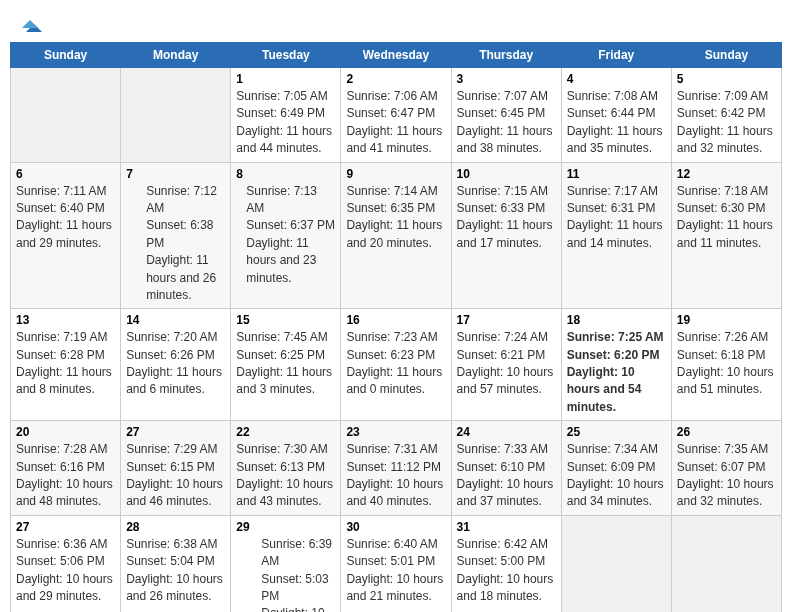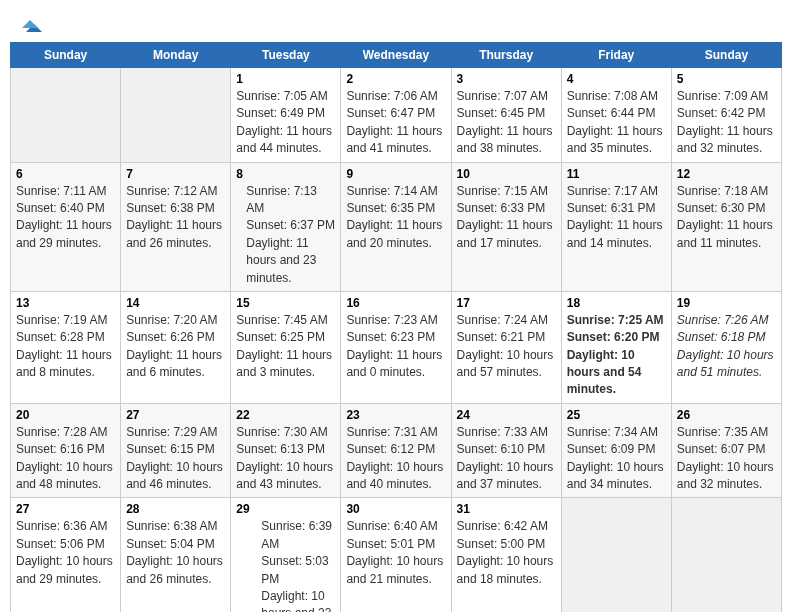--- a/index.html
+++ b/index.html
@@ -154,21 +154,21 @@
       </tr>
       <tr>
         <td>
           <span class="day-number">6</span>
           <div class="day-info" style="white-space: pre-line;">Sunrise: 7:11 AM
 Sunset: 6:40 PM
 Daylight: 11 hours and 29 minutes.</div>
         </td>
         <td>
           <span class="day-number">7</span>
-          <div class="day-info" style="white-space: pre-line;">Sunrise: 7:12 AM
+          <div class="day-info" style="white-space: pre-line; margin-left: 20px;">Sunrise: 7:12 AM
 Sunset: 6:38 PM
 Daylight: 11 hours and 26 minutes.</div>
         </td>
         <td>
           <span class="day-number">8</span>
           <div class="day-info" style="white-space: pre-line; margin-left: 10px;">Sunrise: 7:13 AM
 Sunset: 6:37 PM
 Daylight: 11 hours and 23 minutes.</div>
         </td>
         <td>
@@ -228,21 +228,21 @@
 Daylight: 10 hours and 57 minutes.</div>
         </td>
         <td>
           <span class="day-number">18</span>
           <div class="day-info" style="white-space: pre-line; font-weight: bold;">Sunrise: 7:25 AM
 Sunset: 6:20 PM
 Daylight: 10 hours and 54 minutes.</div>
         </td>
         <td>
           <span class="day-number">19</span>
-          <div class="day-info" style="white-space: pre-line; font-style: italic;">Sunrise: 7:26 AM
+          <div class="day-info" style="white-space: pre-line;">Sunrise: 7:26 AM
 Sunset: 6:18 PM
 Daylight: 10 hours and 51 minutes.</div>
         </td>
       </tr>
       <tr>
         <td>
           <span class="day-number">20</span>
           <div class="day-info" style="white-space: pre-line;">Sunrise: 7:28 AM
 Sunset: 6:16 PM
 Daylight: 10 hours and 48 minutes.</div>
@@ -255,21 +255,21 @@
         </td>
         <td>
           <span class="day-number">22</span>
           <div class="day-info" style="white-space: pre-line;">Sunrise: 7:30 AM
 Sunset: 6:13 PM
 Daylight: 10 hours and 43 minutes.</div>
         </td>
         <td>
           <span class="day-number">23</span>
           <div class="day-info" style="white-space: pre-line;">Sunrise: 7:31 AM
-Sunset: 6:12 PM
+Sunset: 11:12 PM
 Daylight: 10 hours and 40 minutes.</div>
         </td>
         <td>
           <span class="day-number">24</span>
           <div class="day-info" style="white-space: pre-line;">Sunrise: 7:33 AM
 Sunset: 6:10 PM
 Daylight: 10 hours and 37 minutes.</div>
         </td>
         <td>
           <span class="day-number">25</span>

